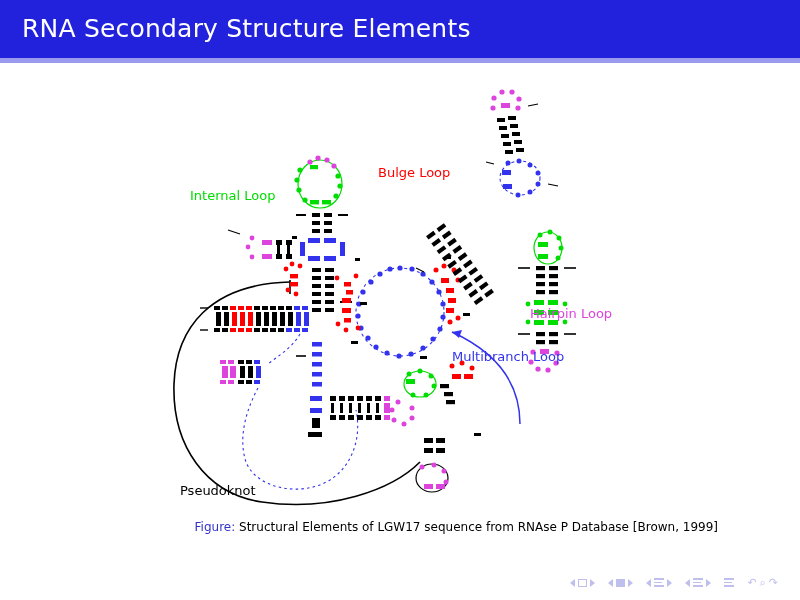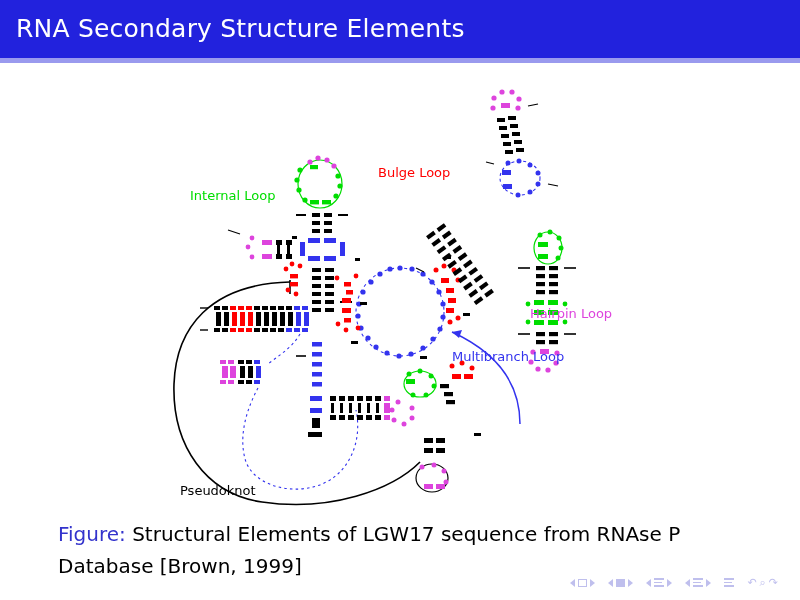--- a/index.html
+++ b/index.html
@@ -25,21 +25,21 @@
   }
   #title-underline {
     position: absolute;
     left: 0; top: 58px;
     width: 800px;
     height: 5px;
     background: #9a9aee;
   }
   #title-text {
     position: absolute;
-    left: 16px;
+    left: 22px;
     top: 14px;
     color: #ffffff;
     font-size: 25px;
     letter-spacing: 0.2px;
     font-family: "DejaVu Sans", sans-serif;
     white-space: nowrap;
   }
 
   
   #figure-area {
@@ -50,24 +50,25 @@
     height: 440px;
   }
   #rna-svg { display: block; }
 
   
   #caption {
     position: absolute;
     left: 58px;
     top: 518px;
     width: 660px;
-    font-size: 20px;
+    font-size: 12px;
     line-height: 1.62;
     color: #000000;
     font-family: "DejaVu Sans", sans-serif;
+    text-align: right;
   }
   #caption-label {
     color: #3333cc;
   }
   #caption-body { color: #000000; }
 
   
   #nav-bar {
     position: absolute;
     right: 22px;

